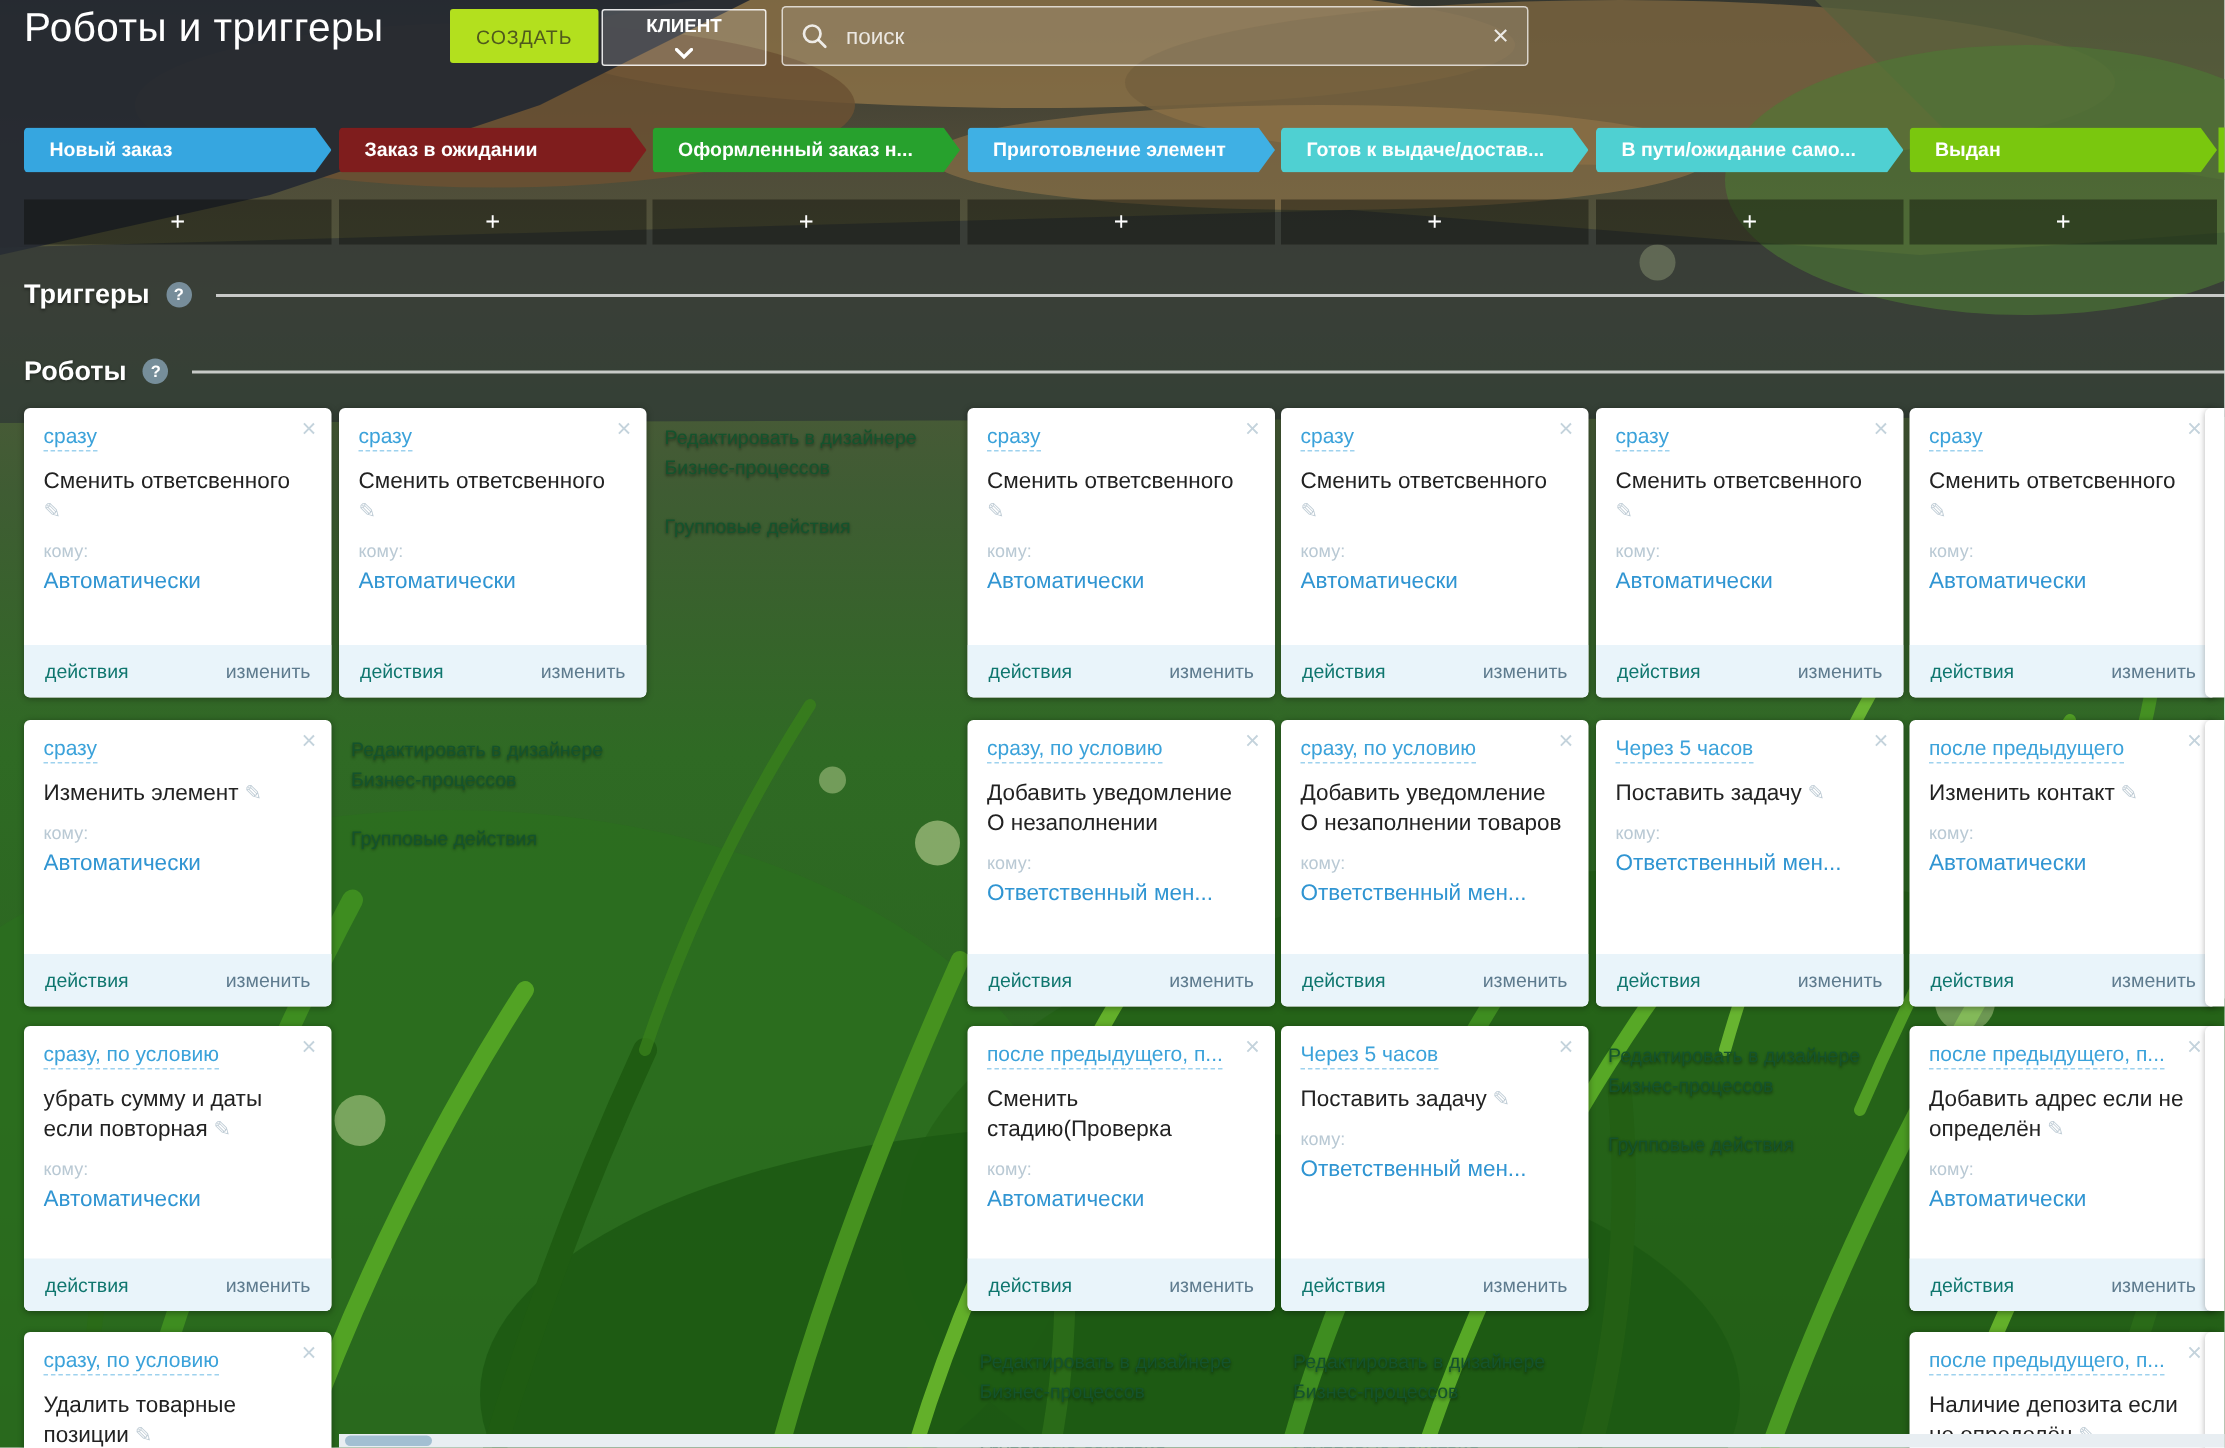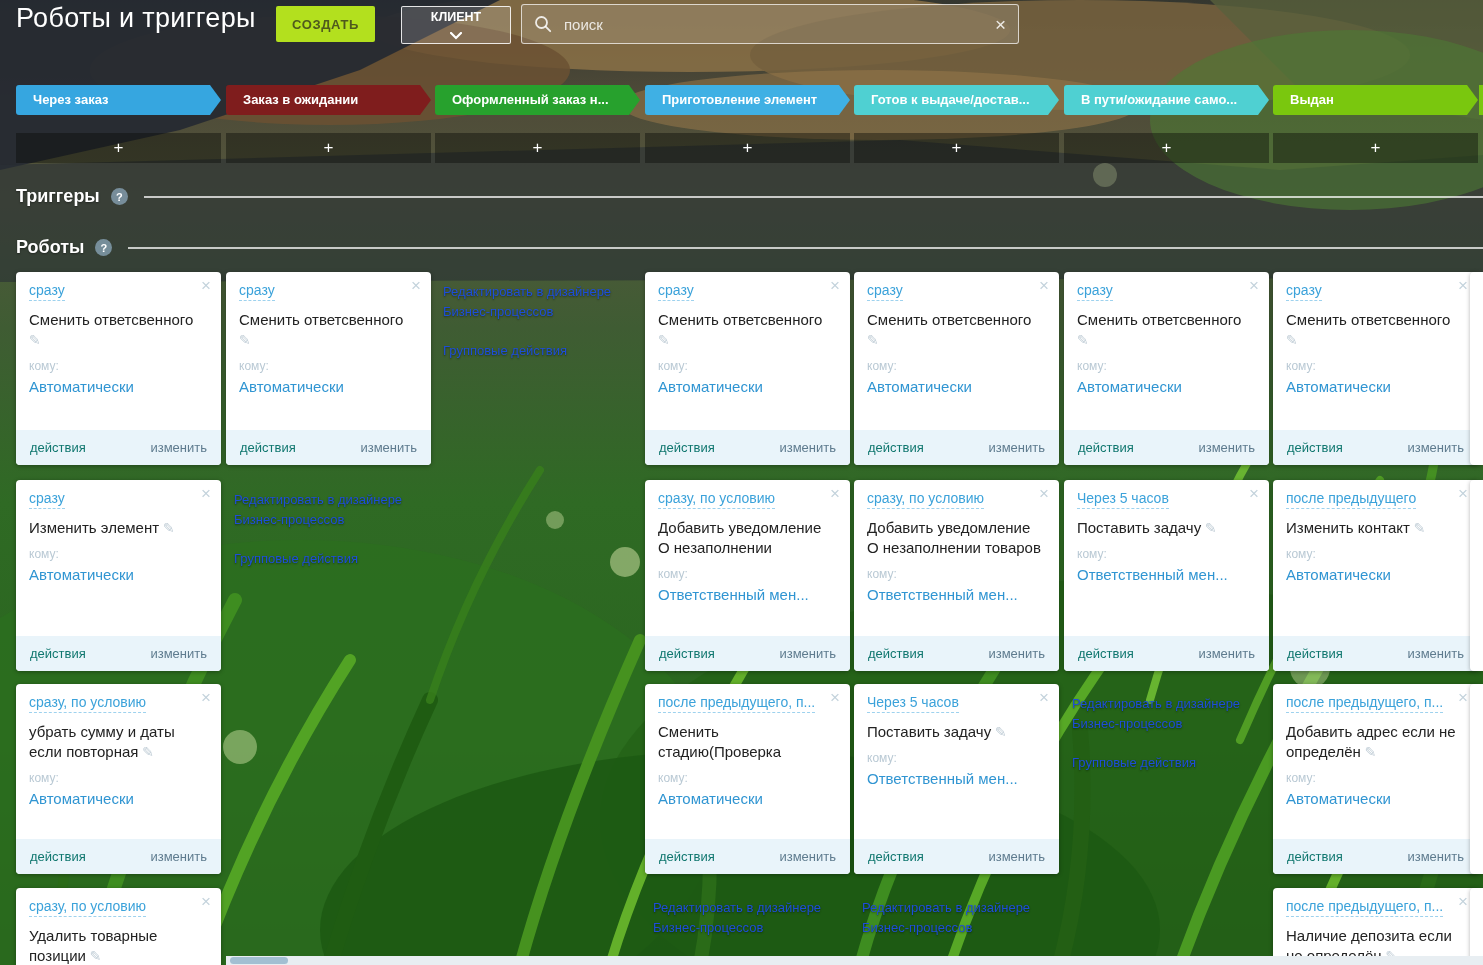--- a/index.html
+++ b/index.html
@@ -3,22 +3,22 @@
 <meta charset="utf-8">
 <style>
   html,body{margin:0;padding:0;width:1483px;height:965px;overflow:hidden;
     font-family:"Liberation Sans","DejaVu Sans",sans-serif;}
   #stagewrap,#board{position:absolute;inset:0;}
   .bg{position:absolute;left:0;top:0;z-index:0;}
   .layer{position:absolute;inset:0;z-index:1;}
 
   
   .page-title{position:absolute;left:16px;top:3px;font-size:27px;font-weight:300;color:#fff;letter-spacing:.3px;}
-  .btn-create{position:absolute;left:276px;top:6px;width:99px;height:36px;background:#b3e01e;border:none;border-radius:2px;
-    color:#4f591d;font-weight:bold;font-size:13px;letter-spacing:.6px;display:flex;align-items:center;justify-content:center;cursor:pointer;}
+  .btn-create{position:absolute;left:300px;top:6px;width:99px;height:36px;background:#b3e01e;border:none;border-radius:2px;
+    color:#4f591d;font-weight:normal;font-size:13px;letter-spacing:.6px;display:flex;align-items:center;justify-content:center;cursor:pointer;}
   .btn-client{position:absolute;left:401px;top:6px;width:108px;height:36px;background:rgba(255,255,255,.16);
     border:1px solid rgba(255,255,255,.85);border-radius:2px;color:#fff;font-weight:bold;font-size:12.5px;
     display:flex;align-items:center;justify-content:center;gap:8px;cursor:pointer;flex-direction:column;}
   .search{position:absolute;left:521px;top:4px;width:498px;height:40px;background:rgba(255,255,255,.13);
     border:1px solid rgba(255,255,255,.7);border-radius:3px;display:flex;align-items:center;padding:16px 12px;box-sizing:border-box;}
   .search svg{flex:0 0 auto;margin-right:10px;}
   .search input{flex:1;background:transparent;border:none;outline:none;color:#fff;font-size:15px;}
   .search input::placeholder{color:rgba(255,255,255,.82);}
   .search-x{color:rgba(255,255,255,.85);font-size:19px;line-height:1;cursor:pointer;}
 
@@ -50,21 +50,21 @@
   .card-to{margin-top:9px;font-size:12px;color:#b9c9d4;}
   .card-value{display:block;margin-top:5px;font-size:15px;color:#3095d2;white-space:nowrap;overflow:hidden;cursor:pointer;}
   .card-footer{position:absolute;left:0;right:0;bottom:0;height:35px;background:#e9f4fa;display:flex;
     justify-content:space-between;align-items:center;padding:0 14px;font-size:13px;}
   .f-act{color:#0f766e;cursor:pointer;}
   .f-edit{color:#5e7b8e;cursor:pointer;}
   .card-sliver{position:absolute;left:1470px;width:13px;background:#fff;border-radius:4px 0 0 4px;box-shadow:0 1px 4px rgba(0,0,0,.3);}
 
   
   .menu{position:absolute;width:190px;}
-  .menu-link{display:block;color:#1d4ed8;font-size:13px;line-height:1.5;text-shadow:0 1px 2px rgba(0,0,0,.45);cursor:pointer;}
+  .menu-link{display:block;color:#14532d;font-size:13px;line-height:1.5;text-shadow:0 1px 2px rgba(0,0,0,.45);cursor:pointer;}
   .menu-link-2{margin-top:20px;}
 
   
   .hscroll{position:absolute;left:226px;right:0;bottom:0;height:9px;background:#e8eef2;}
   .hthumb{position:absolute;left:4px;top:1px;width:58px;height:7px;background:#a2bfd2;border-radius:4px;cursor:pointer;}
 </style>
 </head>
 <body>
 
 <svg class="bg" width="1483" height="965" viewBox="0 0 1483 965">
@@ -135,21 +135,21 @@
     <svg width="18" height="18" viewBox="0 0 18 18">
       <circle cx="7.5" cy="7.5" r="5.5" fill="none" stroke="rgba(255,255,255,.85)" stroke-width="1.8"></circle>
       <line x1="11.7" y1="11.7" x2="16.2" y2="16.2" stroke="rgba(255,255,255,.85)" stroke-width="1.8" stroke-linecap="round"></line>
     </svg>
     <input type="text" placeholder="поиск" style="">
     <span class="search-x">×</span>
   </div>
 
   <div id="stage-row">
       <div class="chip" style="left: 16px; background: rgb(54, 166, 224);">
-        <span class="chip-label">Через заказ</span>
+        <span class="chip-label">Новый заказ</span>
       </div>
       <div class="chip" style="left: 226px; background: #7f1d1d;">
         <span class="chip-label">Заказ в ожидании</span>
       </div>
       <div class="chip" style="left: 435px; background: rgb(39, 161, 45);">
         <span class="chip-label">Оформленный заказ н...</span>
       </div>
       <div class="chip" style="left: 645px; background: rgb(63, 176, 228);">
         <span class="chip-label">Приготовление элемент</span>
       </div>

